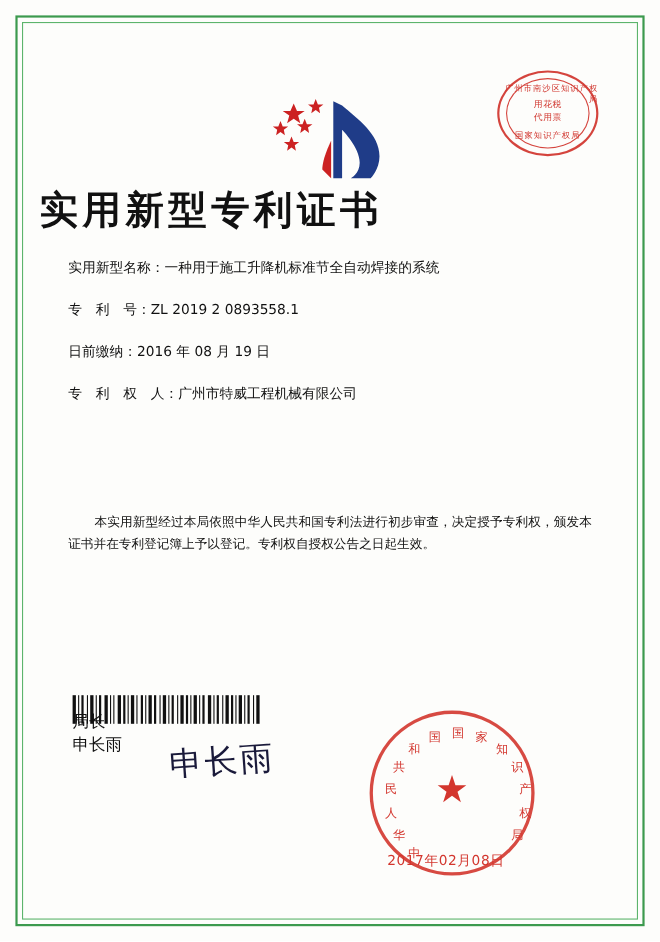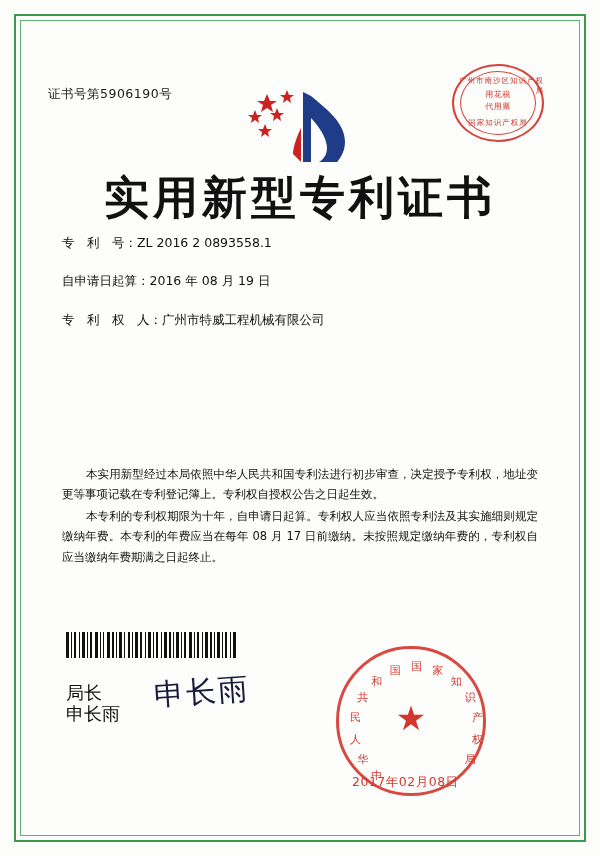--- a/index.html
+++ b/index.html
@@ -119,23 +119,22 @@
     width: 120px;
     height: 78px;
   }
 
   
   .title {
     position: absolute;
     left: 0;
     right: 0;
     top: 132px;
-    text-align: center;
     font-family: "DejaVu Serif", serif;
-    font-size: 45px;
+    font-size: 35px;
     font-weight: bold;
     color: #111111;
     letter-spacing: 4px;
   }
 
   
   .fields {
     position: absolute;
     left: 26px;
     right: 26px;
@@ -183,22 +182,22 @@
     position: absolute;
     top: 0;
     height: 26px;
     background: #111;
   }
 
   
   .sig-block {
     position: absolute;
     left: 30px;
-    top: 646px;
-    font-size: 18px;
+    top: 610px;
+    font-size: 15px;
     color: #111;
     line-height: 21px;
   }
   .sig-hand {
     position: absolute;
     left: 118px;
     top: 636px;
     font-family: "DejaVu Serif", serif;
     font-size: 30px;
     color: #1a1a3a;
@@ -271,21 +270,20 @@
 </head>
 <body>
 
 <div class="page">
 
   <div class="border-outer"></div>
   <div class="border-inner"></div>
 
   <div class="content">
 
-    <div class="cert-no">证书号第5906190号</div>
 
     <div class="seal-top">
       <div class="oval"></div>
       <div class="oval inner"></div>
       <div class="seal-arc-top">广州市南沙区知识产权局</div>
       <div class="seal-txt l1">用花税</div>
       <div class="seal-txt l2">代用票</div>
       <div class="seal-arc-bot">国家知识产权局</div>
     </div>
 
@@ -300,33 +298,35 @@
         </g>
         <path d="M62,4 L62,74 L70,74 C70,74 70,30 70,30 C70,30 86,46 86,60 C86,70 78,74 78,74 L96,74 C96,74 104,66 104,54 C104,34 84,20 70,8 Z" fill="#1f3c88"></path>
         <path d="M60,40 C60,40 52,56 52,66 L60,74 Z" fill="#cc2222"></path>
       </svg>
     </div>
 
     <div class="title">实用新型专利证书</div>
 
     <div class="fields">
       <div class="field-row">
-        <span class="field-label">专　利　号：</span><span class="field-value">ZL 2016 2 0893558.1</span>
+        <span class="field-label">实用新型名称：</span><span class="field-value">一种用于施工升降机标准节全自动焊接的系统</span>
       </div>
       <div class="field-row">
-        <span class="field-label">自申请日起算：</span><span class="field-value">2016 年 08 月 19 日</span>
+        <span class="field-label">专　利　号：</span><span class="field-value">ZL 2019 2 0893558.1</span>
+      </div>
+      <div class="field-row">
+        <span class="field-label">日前缴纳：</span><span class="field-value">2016 年 08 月 19 日</span>
       </div>
       <div class="field-row">
         <span class="field-label">专　利　权　人：</span><span class="field-value">广州市特威工程机械有限公司</span>
       </div>
     </div>
 
     <div class="paras">
-      <div class="para">本实用新型经过本局依照中华人民共和国专利法进行初步审查，决定授予专利权，地址变更等事项记载在专利登记簿上。专利权自授权公告之日起生效。</div>
-      <div class="para">本专利的专利权期限为十年，自申请日起算。专利权人应当依照专利法及其实施细则规定缴纳年费。本专利的年费应当在每年 08 月 17 日前缴纳。未按照规定缴纳年费的，专利权自应当缴纳年费期满之日起终止。</div>
+      <div class="para">本实用新型经过本局依照中华人民共和国专利法进行初步审查，决定授予专利权，颁发本证书并在专利登记簿上予以登记。专利权自授权公告之日起生效。</div>
     </div>
 
     <div class="barcode">
       <div class="bar" style="left:0px;width:3px"></div>
       <div class="bar" style="left:5px;width:1px"></div>
       <div class="bar" style="left:8px;width:2px"></div>
       <div class="bar" style="left:13px;width:1px"></div>
       <div class="bar" style="left:16px;width:3px"></div>
       <div class="bar" style="left:21px;width:1px"></div>
       <div class="bar" style="left:24px;width:2px"></div>

